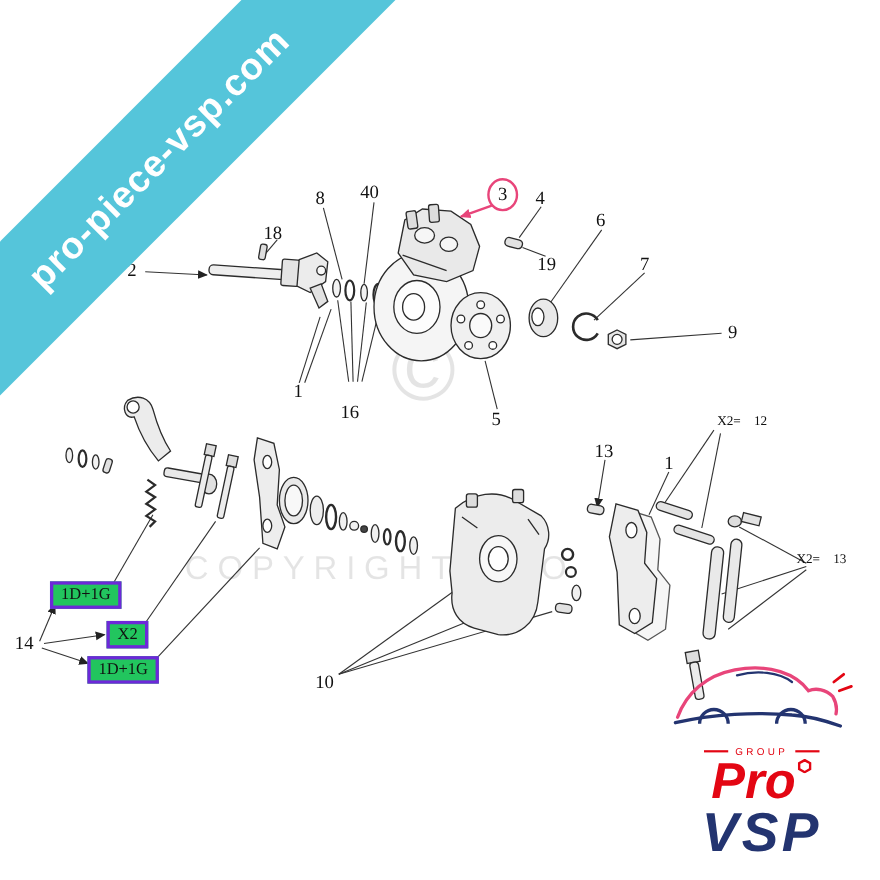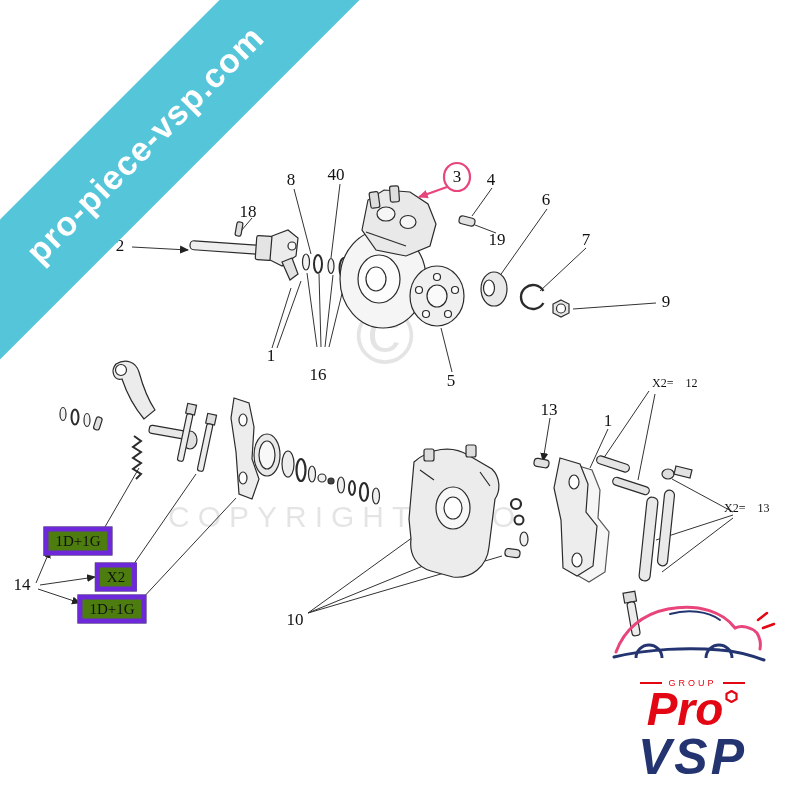--- a/index.html
+++ b/index.html
@@ -60,22 +60,22 @@
   .mult {
     position: absolute;
     transform: translate(0, -50%);
     display: flex; gap: 12px;
     font-size: 12px; color: #111;
     z-index: 4; white-space: nowrap;
   }
   .qbox {
     position: absolute;
     transform: translate(-50%, -50%);
-    border: 5px solid #6d28d9;
-    background: #4d7c0f;
+    border: 3px solid #6d28d9;
+    background: #22c55e;
     padding: 1px 7px;
     font-size: 15px; color: #111;
     z-index: 4; white-space: nowrap;
   }
 
   
   .logo {
     position: absolute; left: 600px; top: 578px; width: 185px;
     display: flex; flex-direction: column; align-items: center;
     z-index: 6;

